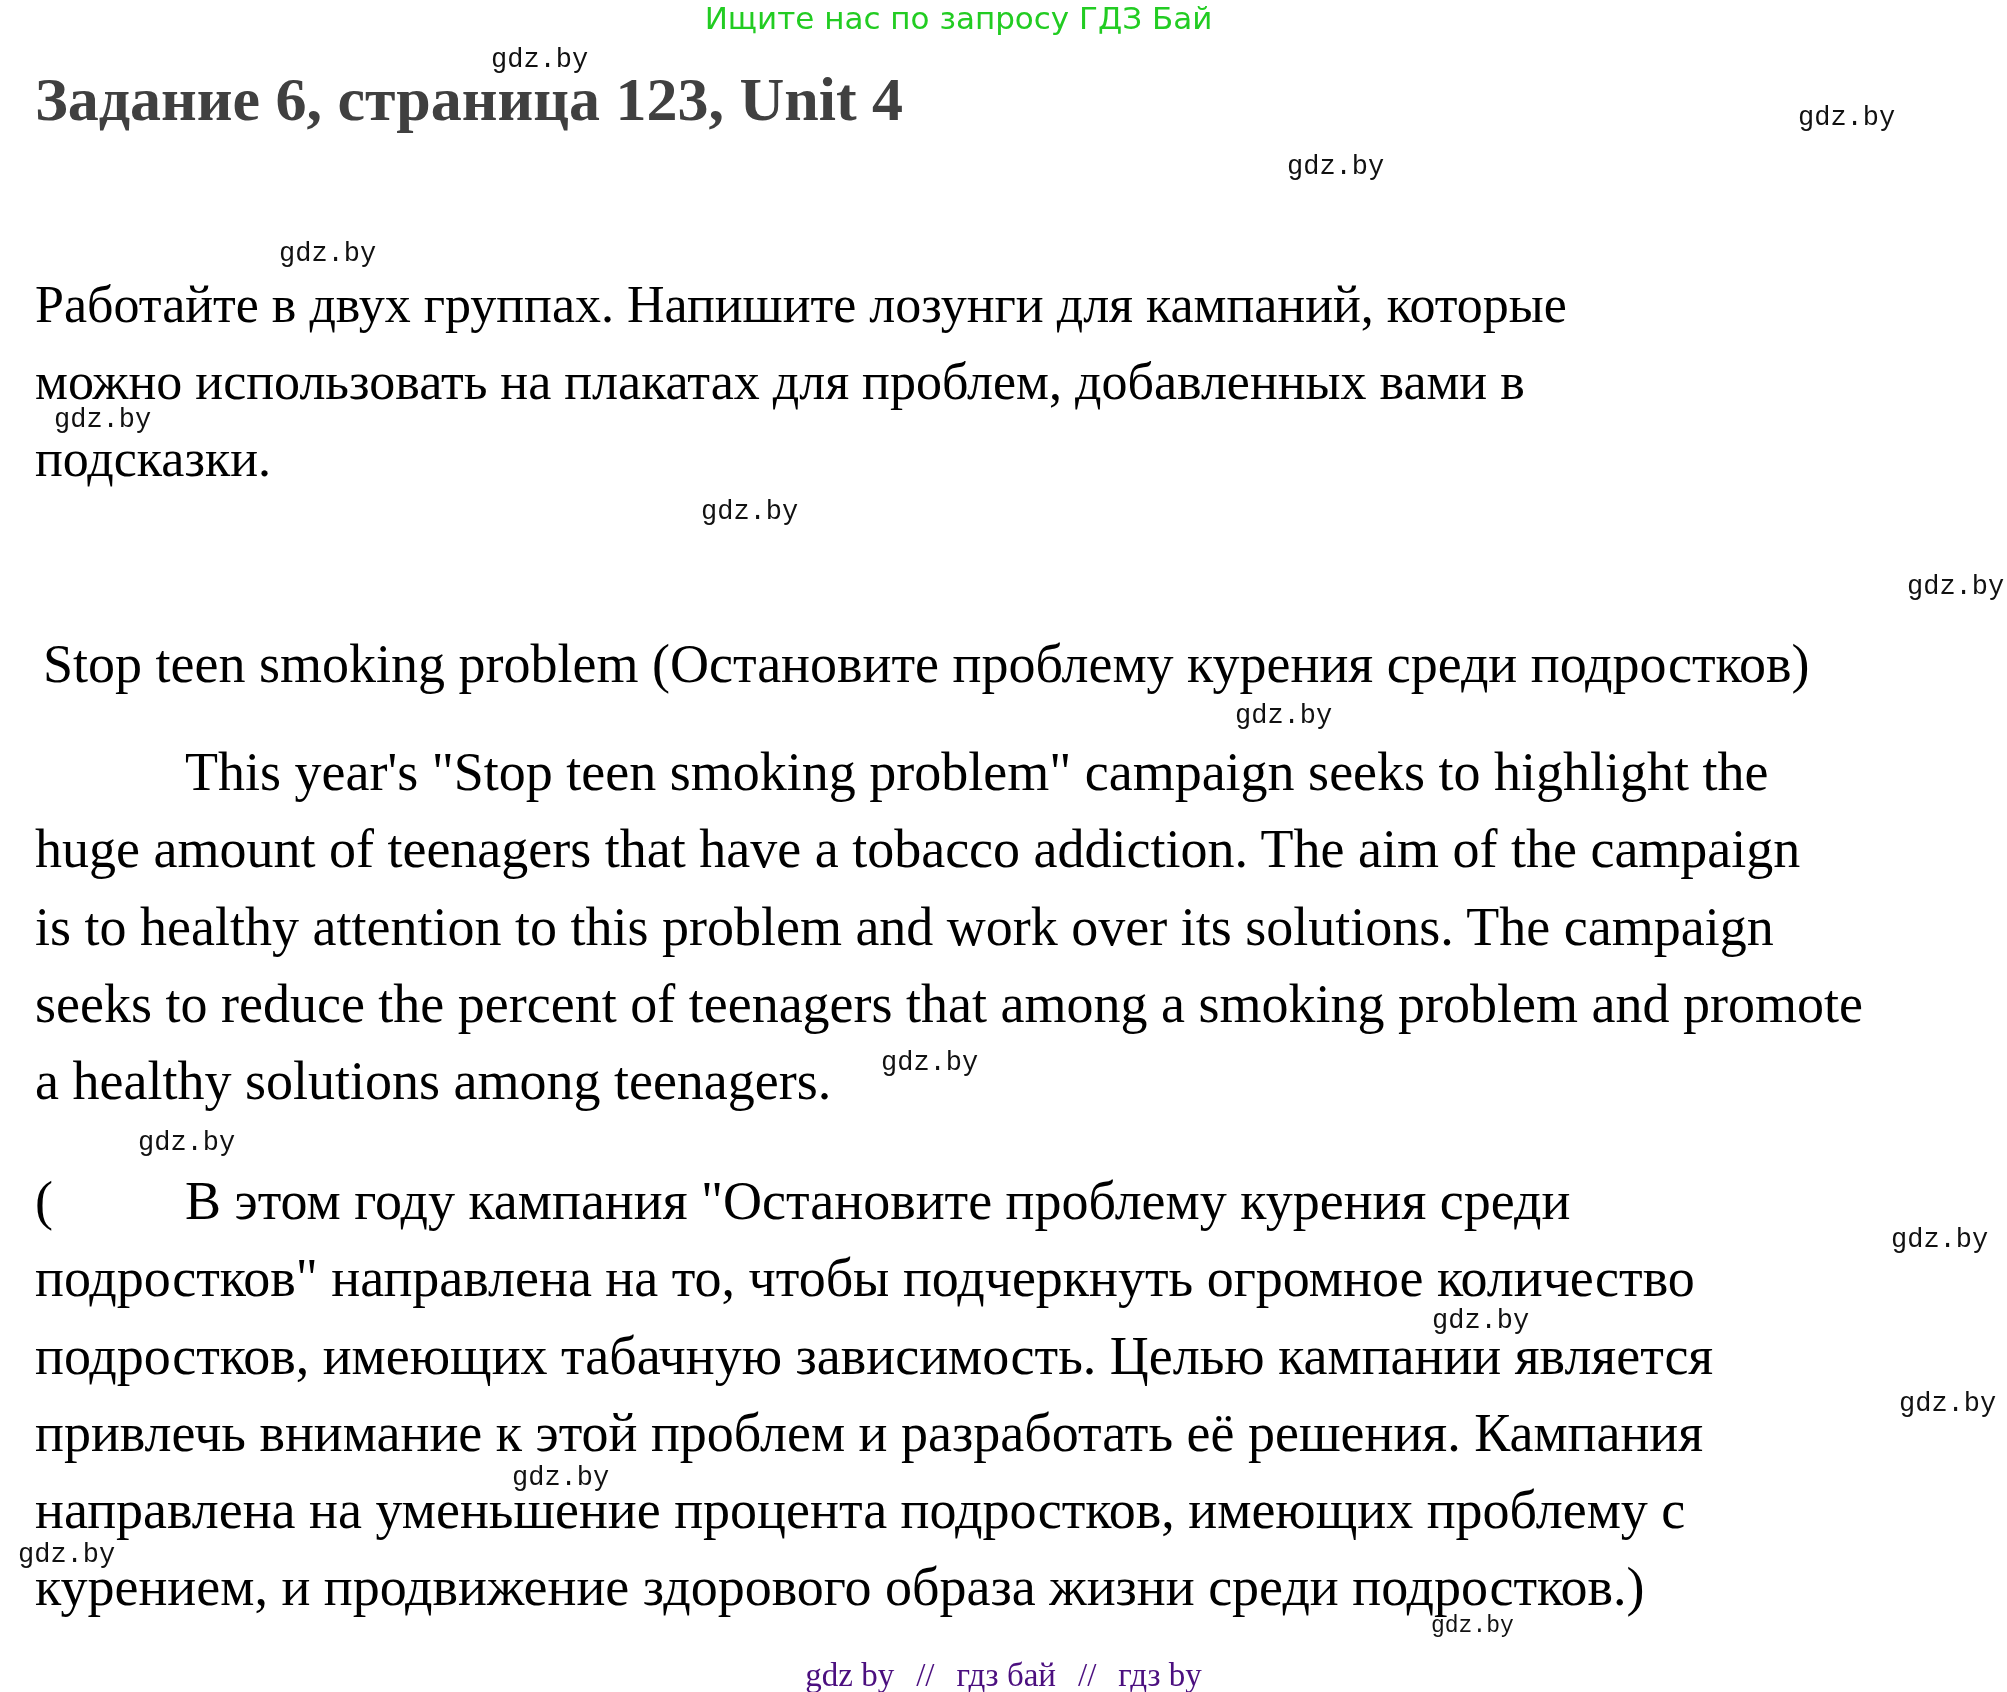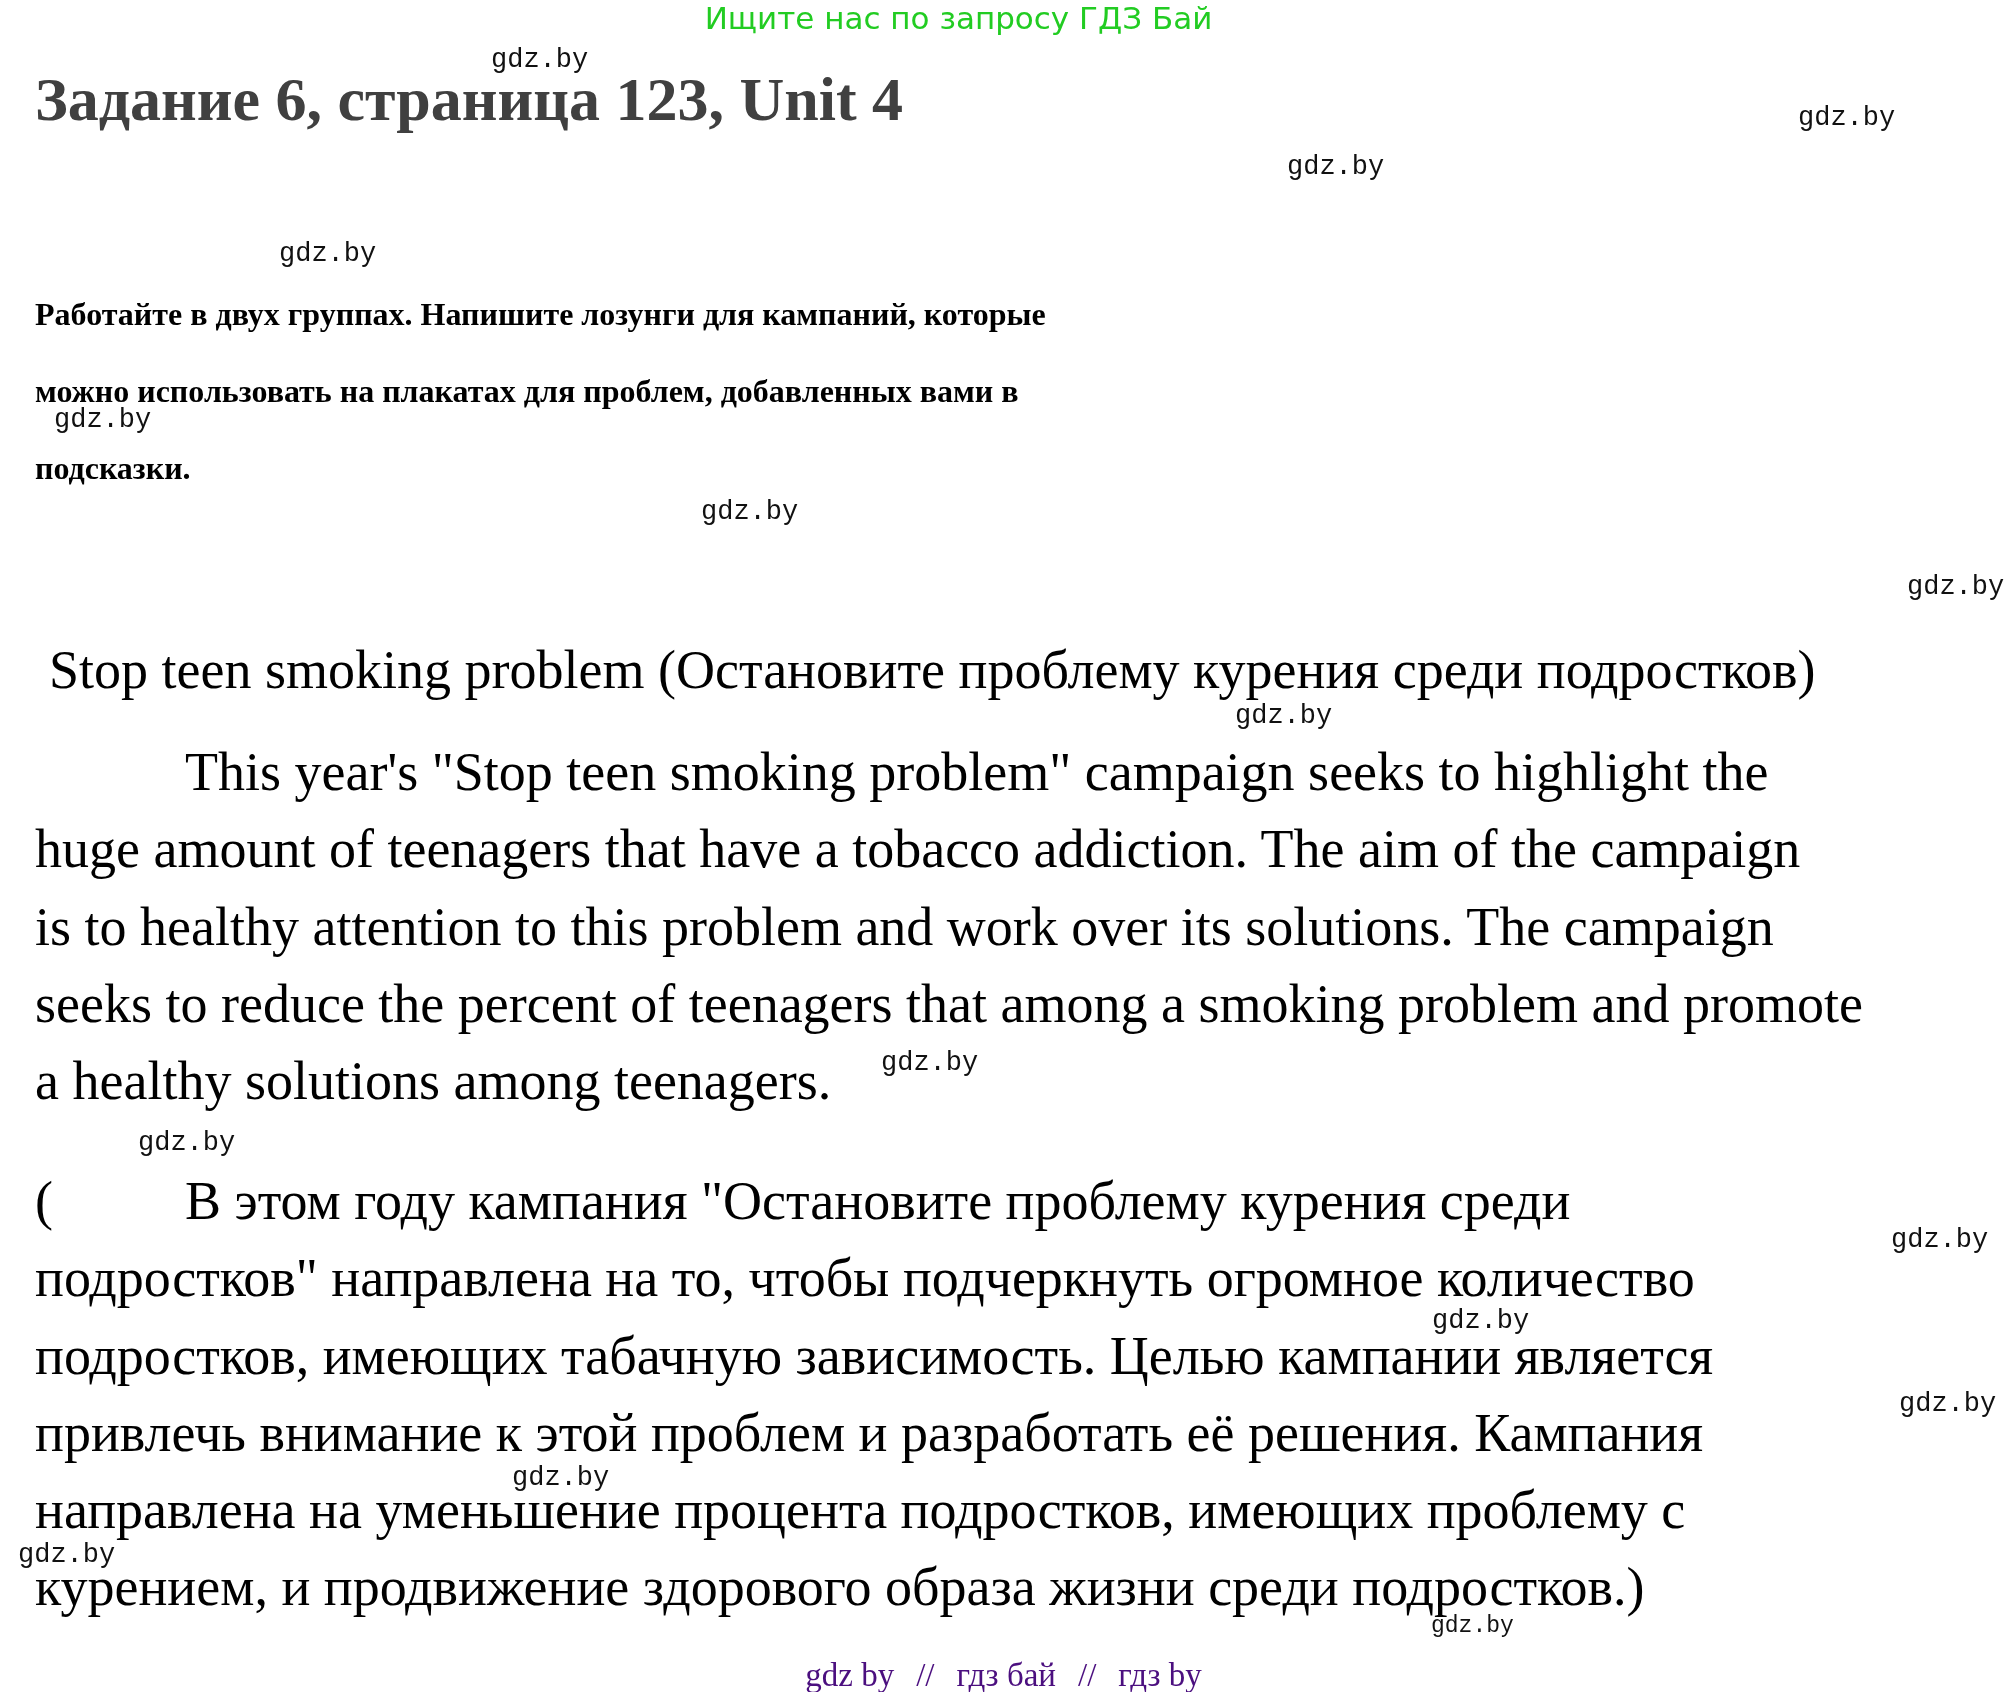--- a/index.html
+++ b/index.html
@@ -8,27 +8,27 @@
     position: absolute; left: 0; top: 0; width: 1917px; height: 40px;
     text-align: center; color: #22cc22;
     font-family: "DejaVu Sans", sans-serif; font-size: 31px; line-height: 36px;
   }
   .title {
     position: absolute; left: 35px; top: 62px; margin: 0;
     font-family: "Liberation Serif", serif; font-weight: bold; font-size: 62px;
     line-height: 74px; color: #404040;
   }
   .task {
-    position: absolute; left: 35px; top: 276px; width: 1940px; margin: 0;
-    font-family: "Liberation Serif", serif; font-weight: bold; font-size: 32px;
+    position: absolute; left: 35px; top: 266px; width: 1940px; margin: 0;
+    font-family: "Liberation Serif", serif; font-weight: normal; font-size: 52px;
     line-height: 77px; color: #000;
   }
   .task .ln { display: block; white-space: nowrap; }
   .en-heading {
-    position: absolute; left: 35px; top: 618px; margin: 14px; white-space: nowrap;
+    position: absolute; left: 35px; top: 618px; margin: 8px; white-space: nowrap;
     font-family: "Liberation Serif", serif; font-size: 54px; line-height: 77px; color: #000;
   }
   .para {
     position: absolute; left: 35px; width: 1960px; margin: 0;
     font-family: "Liberation Serif", serif; font-size: 54px; line-height: 77.3px; color: #000;
   }
   .para .ln { display: block; white-space: nowrap; }
   .para .indent { display: inline-block; width: 150px; }
   .para .paren-open { display: inline-block; width: 150px; }
   .en-para { top: 734px; }

